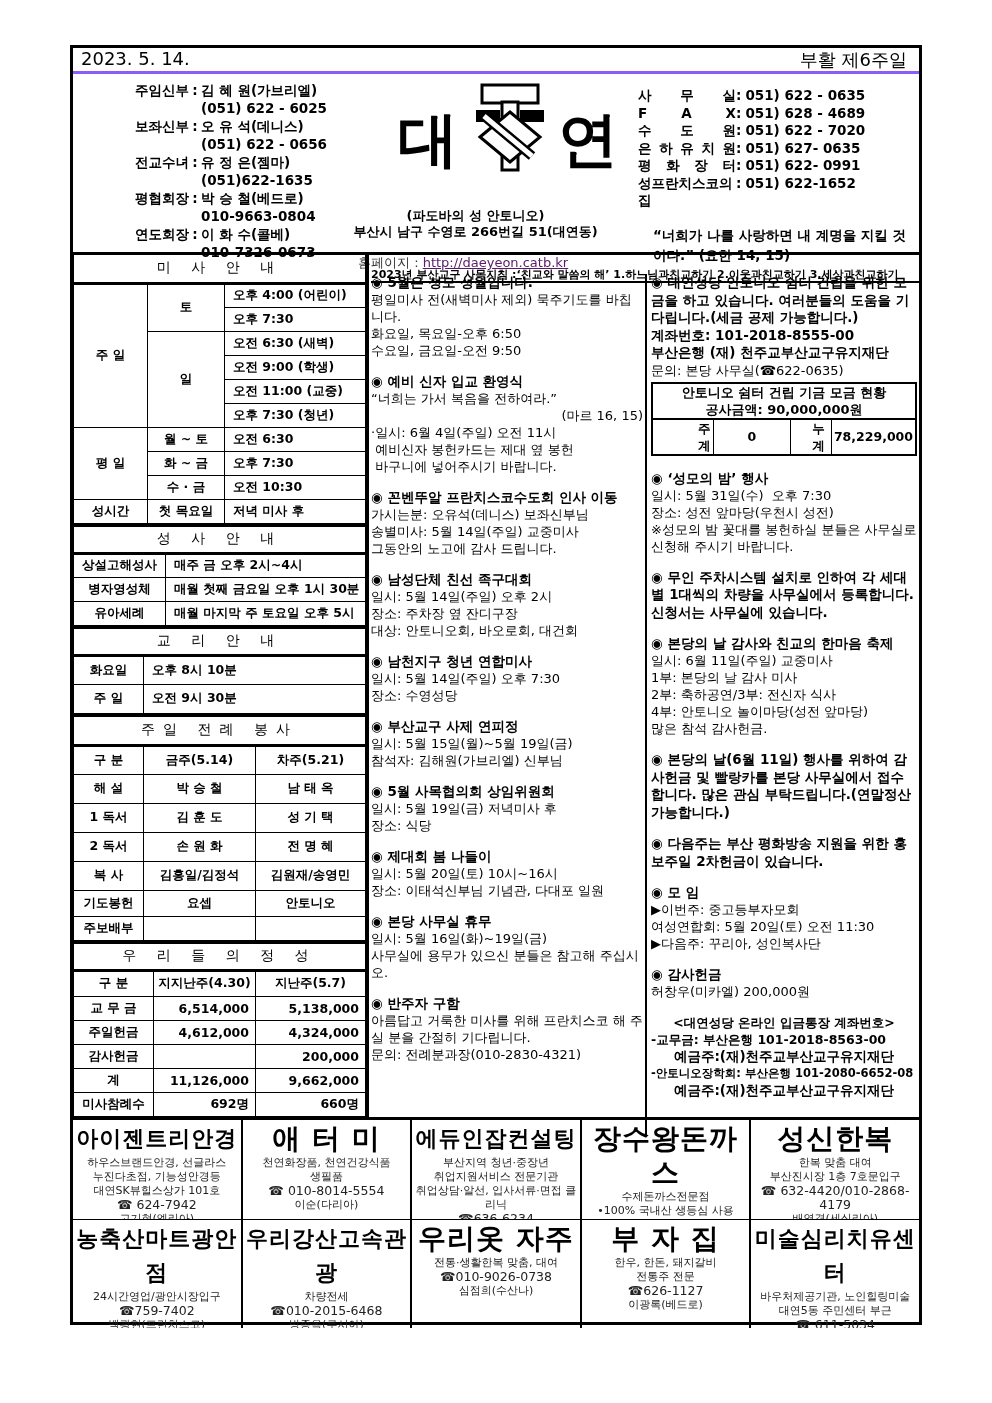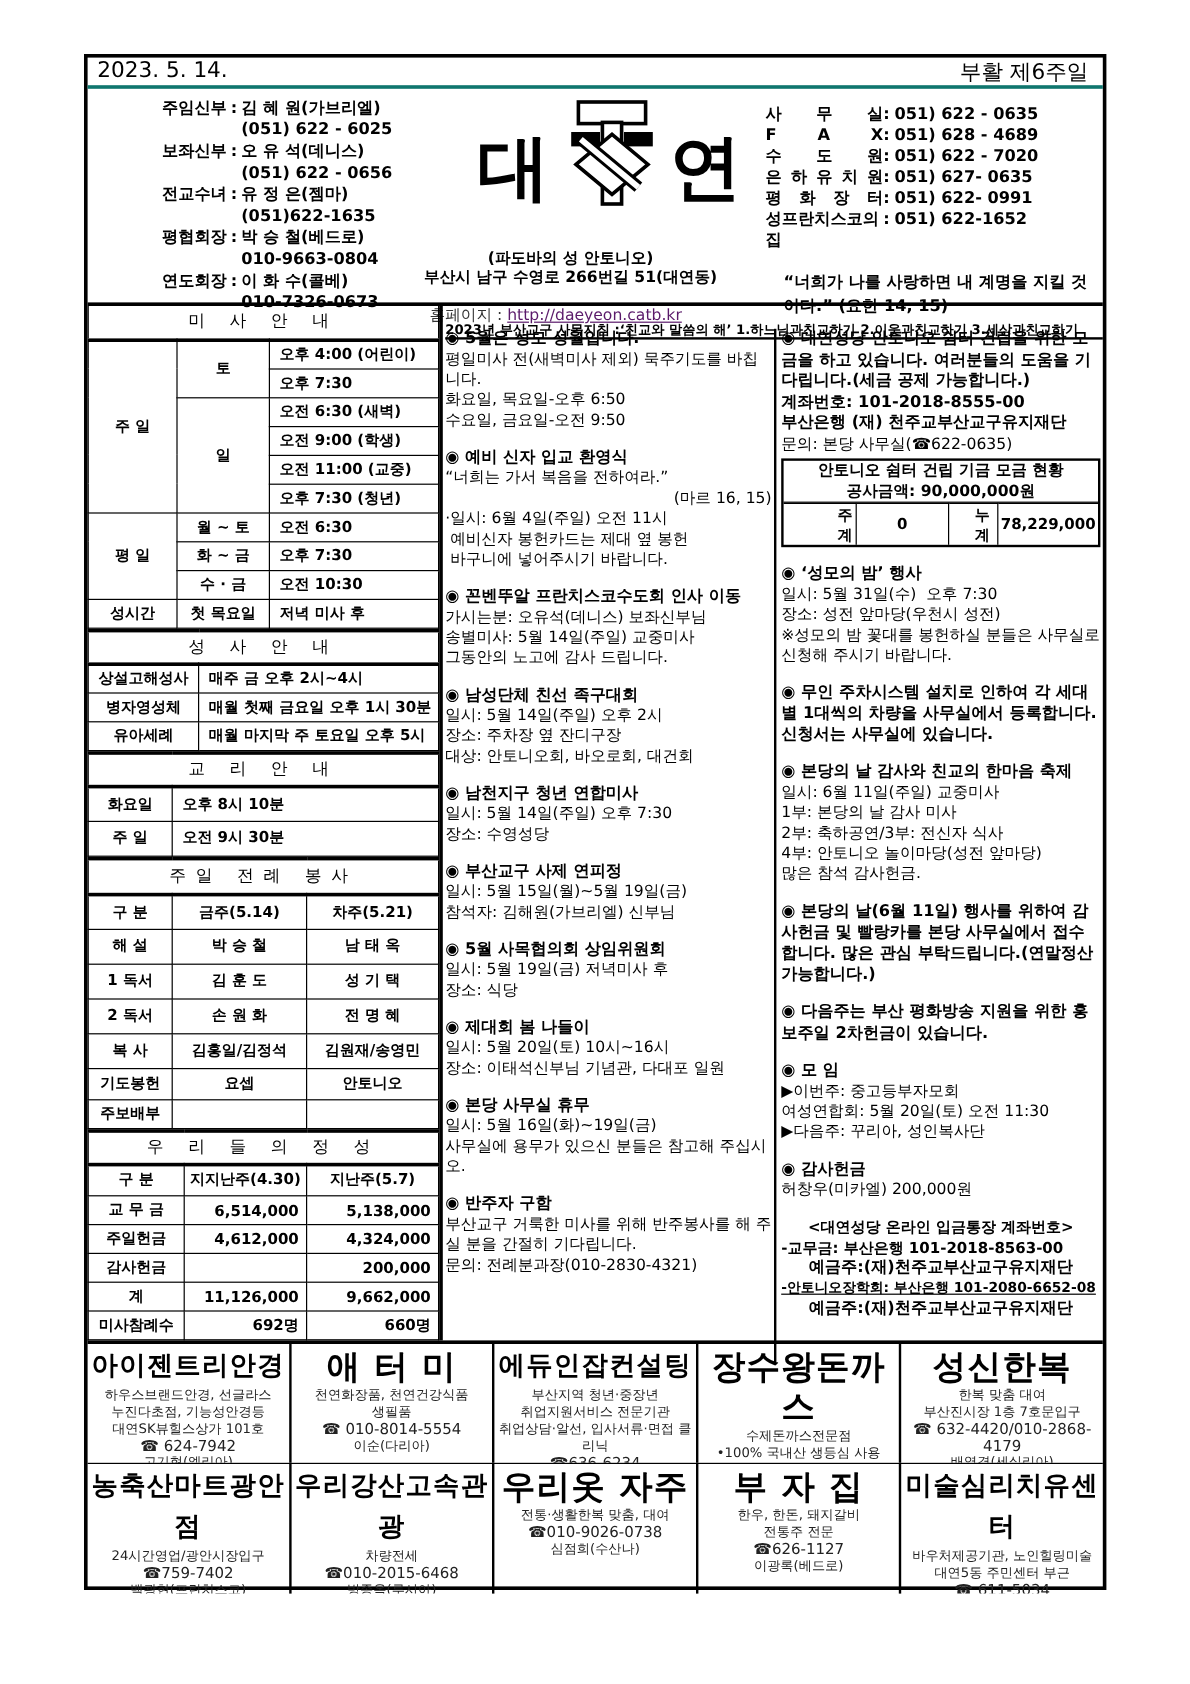--- a/index.html
+++ b/index.html
@@ -1,19 +1,19 @@
 <!DOCTYPE html>
 <html><head>
 <meta charset="utf-8">
 <style>
   * { box-sizing: border-box; margin: 0; padding: 0; }
   body { width: 992px; height: 1403px; background: #fff; font-family: "DejaVu Sans", sans-serif; color: #000; position: relative; overflow: hidden; }
   .page { position: absolute; left: 70px; top: 45px; width: 852px; height: 1280px; border: 3px solid #000; }
   
-  .hdr-top { position: absolute; left: 0; top: 0; width: 846px; height: 26px; border-bottom: 3px solid #0f766e; }
+  .hdr-top { position: absolute; left: 0; top: 0; width: 846px; height: 26px; border-bottom: 3px solid #8b5cf6; }
   .date { position: absolute; left: 8px; top: 0; font-size: 18px; font-family: "DejaVu Sans", sans-serif; }
   .week { position: absolute; right: 12px; top: 0; font-size: 18px; }
   .hdr { position: absolute; left: 0; top: 29px; width: 943px; height: 175px; }
   .clergy { position: absolute; left: 34px; top: 4px; font-size: 13.5px; font-weight: bold; line-height: 18px; }
   .clergy .row { display: flex; }
   .clergy .role { width: 82px; text-align: right; }
   .clergy .sep { width: 12px; text-align: center; }
   .clergy .phone { padding-left: 94px; }
   .logo { position: absolute; left: 325px; top: 5px; width: 220px; height: 110px; }
   .logo-text { position: absolute; font-size: 60px; font-weight: bold; font-family: "DejaVu Serif", serif; }
@@ -398,21 +398,21 @@
         <div class="ln">일시: 5월 20일(토) 10시~16시</div>
         <div class="ln">장소: 이태석신부님 기념관, 다대포 일원</div>
       </div>
       <div class="item">
         <div class="ttl">◉ 본당 사무실 휴무</div>
         <div class="ln">일시: 5월 16일(화)~19일(금)</div>
         <div class="ln">사무실에 용무가 있으신 분들은 참고해 주십시오.</div>
       </div>
       <div class="item">
         <div class="ttl">◉ 반주자 구함</div>
-        <div class="ln">부산교구 거룩한 미사를 위해 반주봉사를 해 주실 분을 간절히 기다립니다.</div>
+        <div class="ln">아름답고 거룩한 미사를 위해 프란치스코 해 주실 분을 간절히 기다립니다.</div>
         <div class="ln">문의: 전례분과장(010-2830-4321)</div>
       </div>
     </div>
 
   <div class="right">
     <div class="boldblk">◉ 대연성당 안토니오 쉼터 건립을 위한 모금을 하고 있습니다. 여러분들의 도움을 기다립니다.(세금 공제 가능합니다.)</div>
     <div class="boldblk">계좌번호: 101-2018-8555-00</div>
     <div class="boldblk">부산은행 (재) 천주교부산교구유지재단</div>
     <div>문의: 본당 사무실(☎622-0635)</div>
     <div class="fund">
@@ -463,21 +463,21 @@
         </div>
         <div class="item">
           <div class="ttl">◉ 감사헌금</div>
           <div class="ln">허창우(미카엘) 200,000원</div>
         </div>
       </div>
     <div class="acct">
       <div>&lt;대연성당 온라인 입금통장 계좌번호&gt;</div>
       <div class="l">-교무금: 부산은행 101-2018-8563-00</div>
       <div style="font-size:13.5px;">예금주:(재)천주교부산교구유지재단</div>
-      <div class="l" style="font-size:11.5px;text-decoration:underline;">-안토니오장학회: 부산은행 101-2080-6652-08</div>
+      <div class="l" style="font-size:11.5px;">-안토니오장학회: 부산은행 101-2080-6652-08</div>
       <div style="font-size:13.5px;">예금주:(재)천주교부산교구유지재단</div>
     </div>
   </div>
 
   <div class="ads" id="ads">
       <div class="ad-row">
         <div class="ad">
           <div class="name sm">아이젠트리안경</div>
           <div class="">하우스브랜드안경, 선글라스</div>
           <div class="">누진다초점, 기능성안경등</div>

